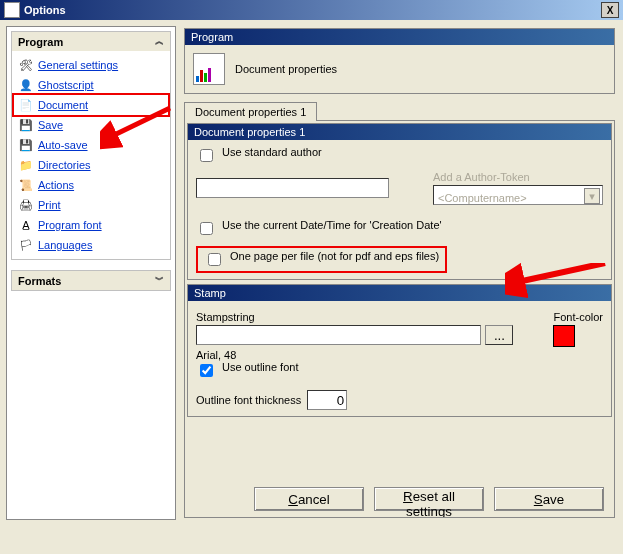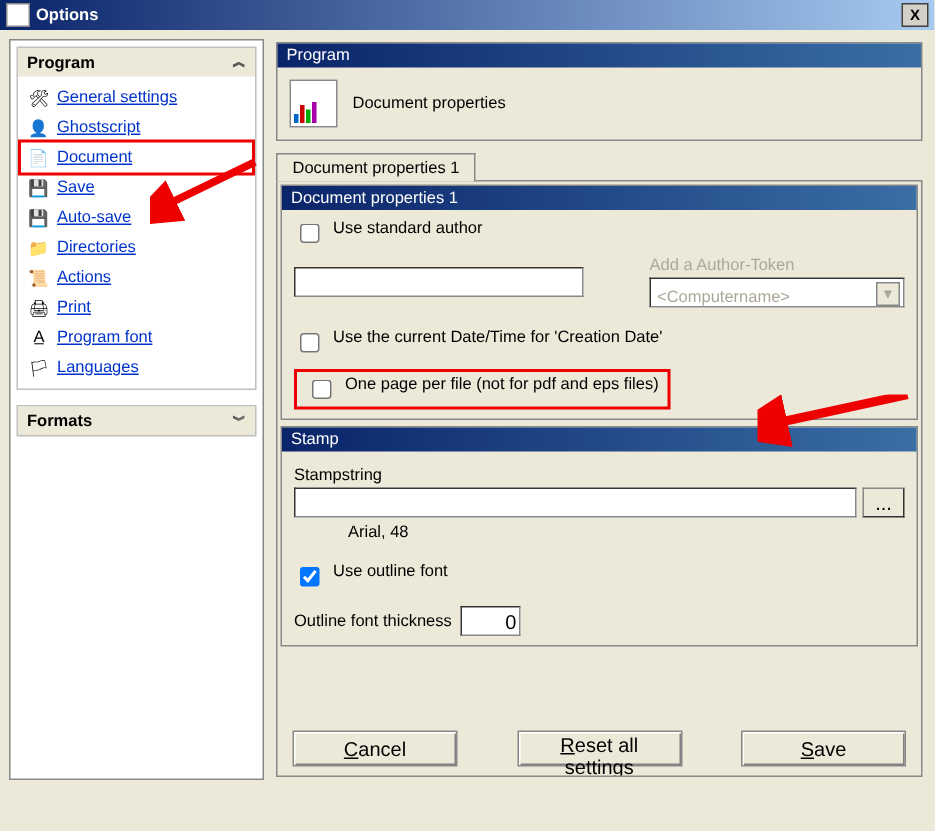--- a/index.html
+++ b/index.html
@@ -106,21 +106,21 @@
 .stamp-left { flex: 1; }
 .stamp-left .lbl { margin-bottom: 2px; }
 .stamp-input-row { display: flex; gap: 4px; }
 .stamp-input-row input[type=text] { flex: 1; height: 20px; border: 1px inset #888; }
 .stamp-input-row button { width: 28px; height: 20px; border: 1px outset #888; background: #ece9d8; cursor: pointer; }
 .font-color-col .lbl { margin-bottom: 2px; }
 .swatch { width: 22px; height: 22px; background: #f00; border: 1px solid #000; cursor: pointer; }
 .thickness-row { display: flex; align-items: center; gap: 6px; margin-top: 10px; }
 .thickness-row input { width: 40px; height: 20px; border: 1px inset #888; text-align: right; padding-right: 2px; }
 .bottom-btns {
-  display: flex; justify-content: space-between; gap: 10px; padding: 10px 10px 6px 10px;
+  display: flex; justify-content: flex-end; gap: 10px; padding: 10px 10px 6px 10px;
 }
 .btn {
   width: 110px; height: 24px; border: 1px solid #888; background: #ece9d8;
   cursor: pointer; box-shadow: inset 1px 1px #fff, inset -1px -1px #808080;
 }
 .arrow-annot {
   position: absolute; pointer-events: none;
 }
 .arrow1 { left: 100px; top: 100px; }
 .arrow2 { right: 8px; top: 263px; }
@@ -249,24 +249,28 @@
       <div class="section">
         <div class="group-title">Stamp</div>
         <div class="section-body">
           <div class="stamp-row">
             <div class="stamp-left">
               <div class="lbl">Stampstring</div>
               <div class="stamp-input-row">
                 <input type="text" value="" style="">
                 <button>...</button>
               </div>
-              <div style="margin-top:4px;margin-left:36px;">Arial, 48</div>
+              <div style="margin-top:4px;">Arial, 48</div>
             </div>
-          </div>
-          <div style="margin-top:14px;">
+            <div class="font-color-col">
+              <div class="lbl">Font-color</div>
+              <div class="swatch"></div>
+            </div>
+          </div>
+          <div style="">
             <label class="chk">
               <input type="checkbox" checked="" style="">
               <span>Use outline font</span>
             </label>
           </div>
           <div class="thickness-row">
             <span>Outline font thickness</span>
             <input type="text" value="0" style="">
           </div>
         </div>

